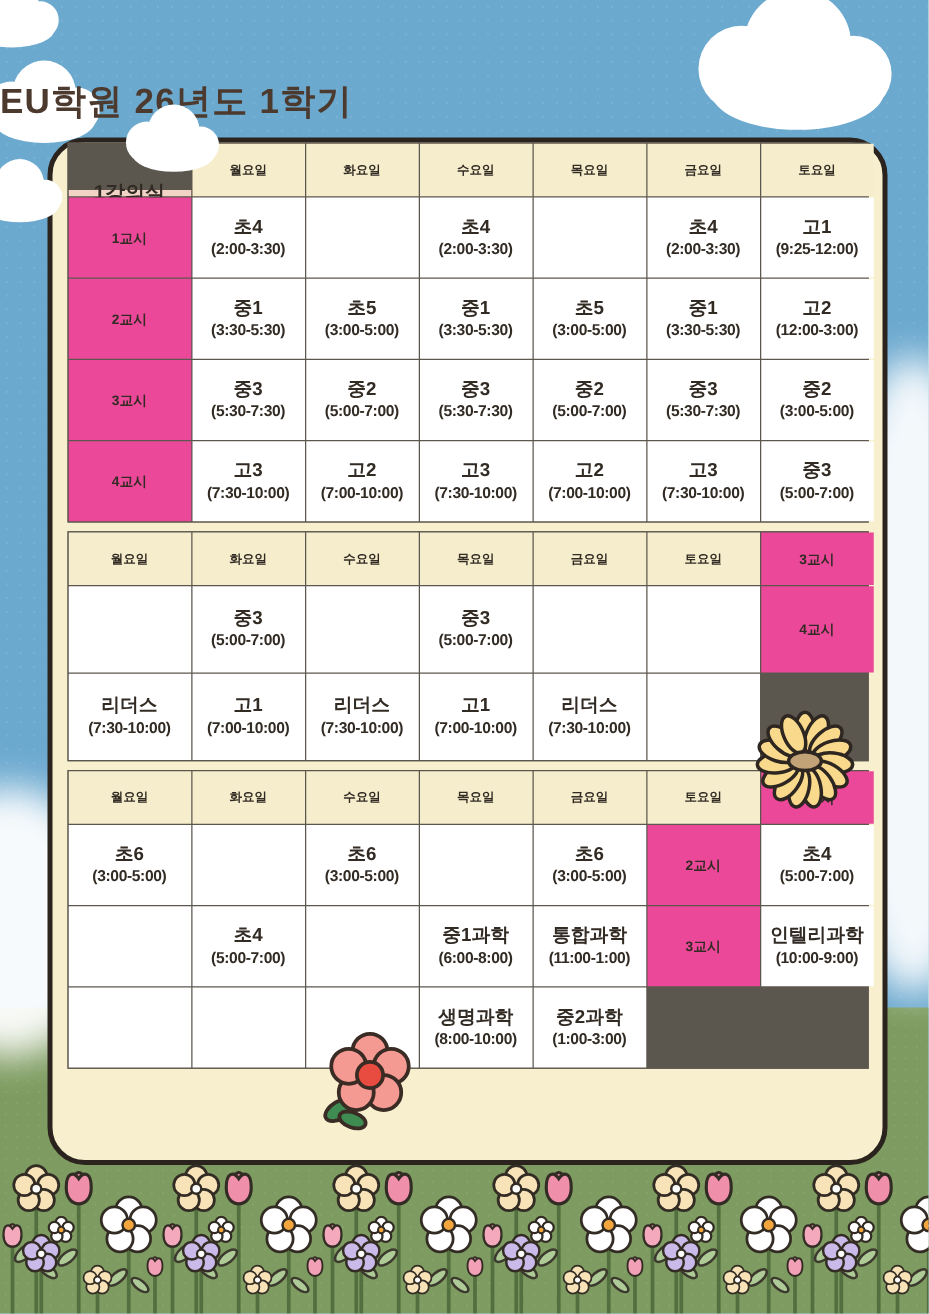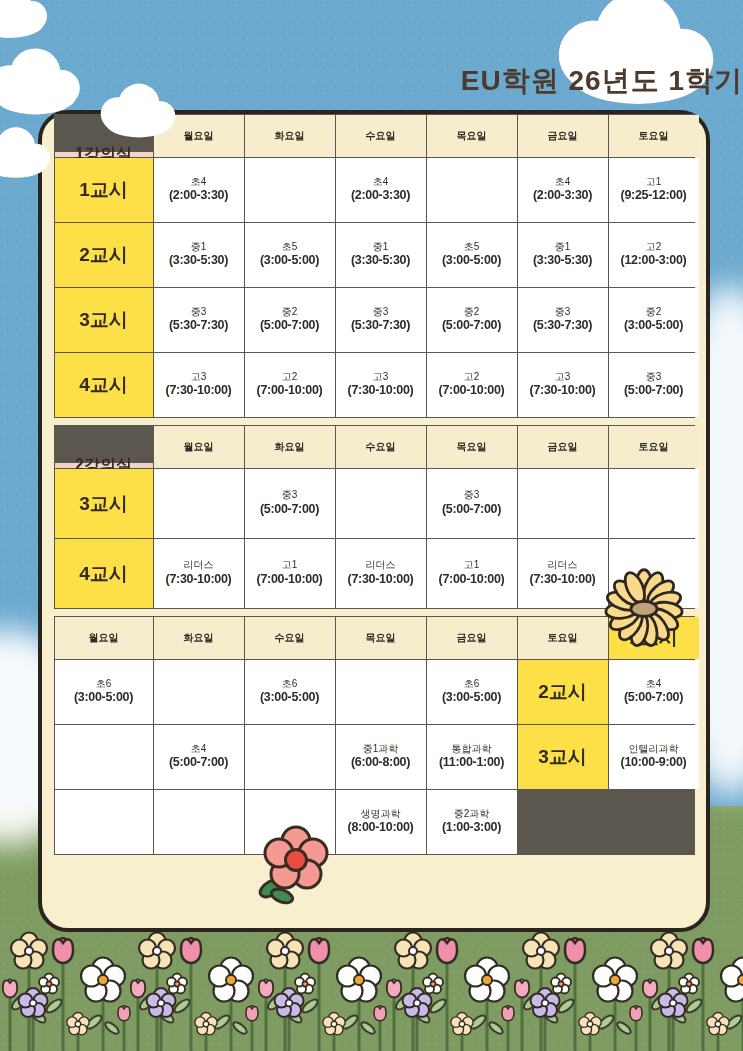--- a/index.html
+++ b/index.html
@@ -10,38 +10,38 @@
   .sky-tex{position:absolute;inset:0;background-image:radial-gradient(rgba(255,255,255,.10) 1px,transparent 1px);background-size:11px 11px;pointer-events:none;}
 
   .cloud{position:absolute;z-index:2;}
   .softcloud{position:absolute;background:#ffffff;border-radius:50%;filter:blur(15px);z-index:3;}
   .softcloud.left{left:-75px;top:630px;width:165px;height:215px;opacity:.95;}
   .softcloud.right{right:-55px;top:285px;width:135px;height:510px;opacity:.92;}
 
   .grass{position:absolute;left:0;top:806px;width:743px;height:245px;background:#7E9C61;z-index:2;
          background-image:radial-gradient(rgba(255,255,255,.07) 1px,transparent 1px);background-size:9px 9px;}
 
-  .top-title{position:absolute;left:0;top:62px;width:100%;text-align:right;z-index:4;
+  .top-title{position:absolute;left:0;top:62px;width:100%;text-align:left;z-index:4;
              font-size:28px;font-weight:800;color:#4C3A2E;letter-spacing:1px;}
 
   .card{position:absolute;left:38px;top:110px;width:664px;height:814px;background:#F7EFCD;
         border:4px solid #2B241E;border-radius:30px;z-index:4;}
   .card-title{margin:12px 0 10px 0;text-align:center;font-size:46px;font-weight:800;color:#3A312A;letter-spacing:4px;}
 
   .tt{display:grid;grid-template-columns:98px repeat(6,90px);gap:1px;background:#5C574E;
       border:1px solid #5C574E;width:639px;margin:0 auto 7px auto;}
   .tt0{grid-template-rows:42px repeat(4,64px);}
   .tt1{grid-template-rows:42px repeat(2,69px);}
   .tt2{grid-template-rows:42px repeat(3,64px);}
   .cell{display:flex;flex-direction:column;align-items:center;justify-content:center;color:#322B24;}
   .room{background:#F2D4C6;font-weight:800;font-size:16px;margin-top:37px;}
   .dayh{background:#F5EDCB;font-weight:800;font-size:10px;}
-  .plabel{background:#fde047;font-weight:800;font-size:19px;}
+  .plabel{background:#ec4899;font-weight:800;font-size:11px;}
   .cls{background:#FFFFFF;line-height:1.25;}
-  .cname{font-size:10px;font-weight:400;text-align:right;}
+  .cname{font-size:15px;font-weight:700;text-align:right;}
   .ctime{font-size:12.5px;font-weight:700;letter-spacing:-0.3px;}
 
   .flower-overlay{position:absolute;z-index:6;}
   .garden{position:absolute;left:0;bottom:0;width:743px;height:125px;z-index:8;}
   .overcloud{z-index:7;}
 </style>
 </head>
 <body>
 
 <div class="stage">
@@ -176,21 +176,20 @@
           <div class="cell cls">
             <div class="cname">고3</div>
             <div class="ctime">(7:30-10:00)</div>
           </div>
           <div class="cell cls">
             <div class="cname">중3</div>
             <div class="ctime">(5:00-7:00)</div>
           </div>
         </div>
         <div class="tt tt1">
-          <div class="cell room">2강의실</div>
           <div class="cell dayh">월요일</div>
           <div class="cell dayh">화요일</div>
           <div class="cell dayh">수요일</div>
           <div class="cell dayh">목요일</div>
           <div class="cell dayh">금요일</div>
           <div class="cell dayh">토요일</div>
           <div class="cell plabel">3교시</div>
           <div class="cell cls"></div>
           <div class="cell cls">
             <div class="cname">중3</div>

